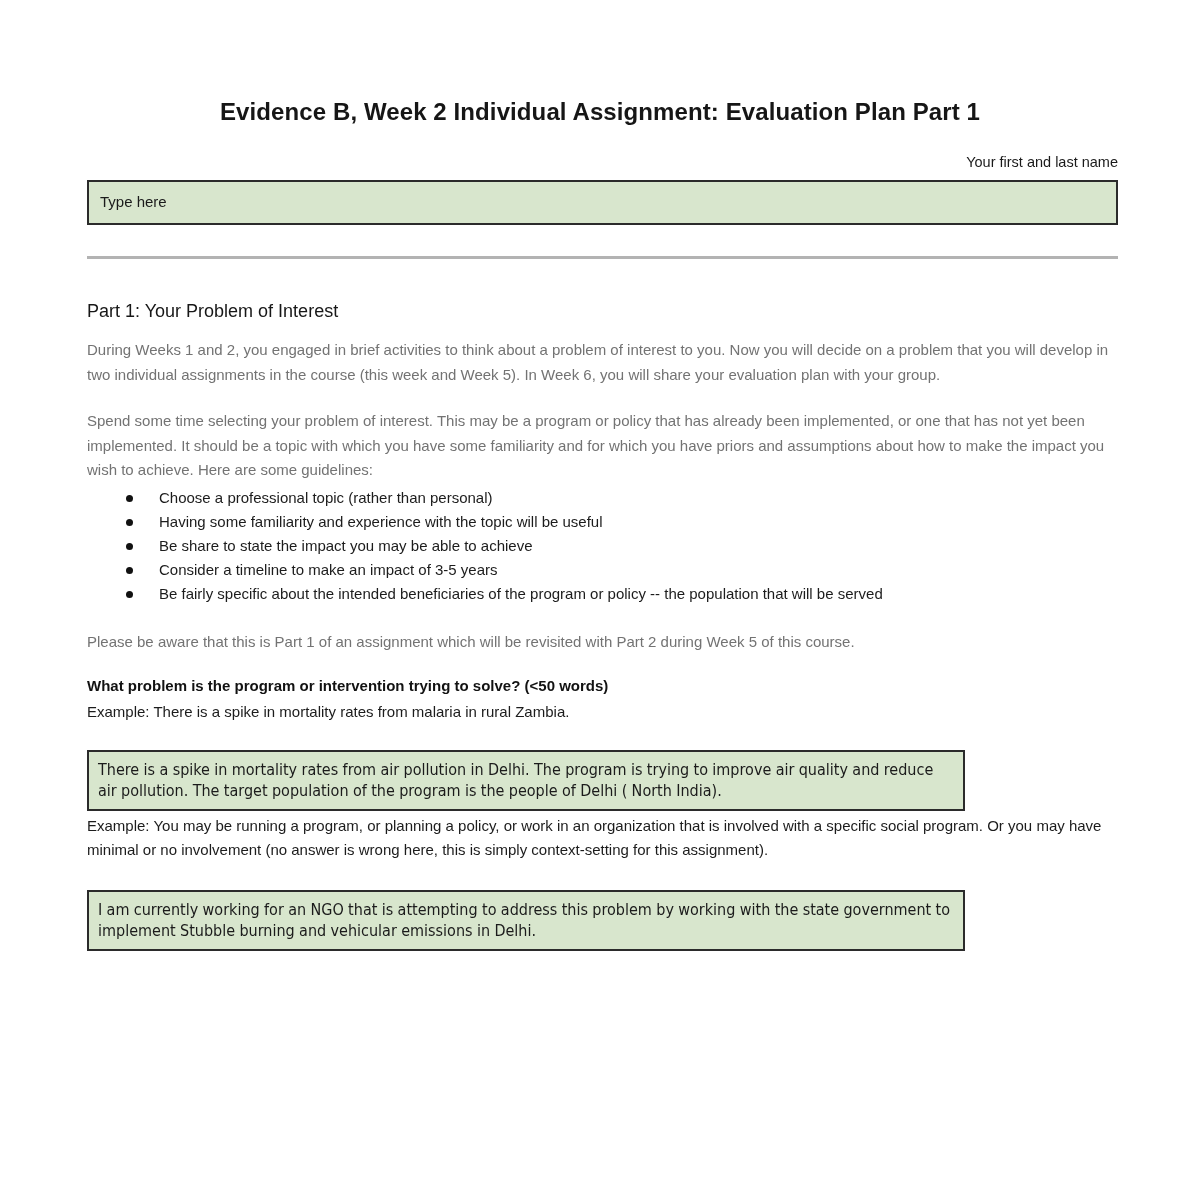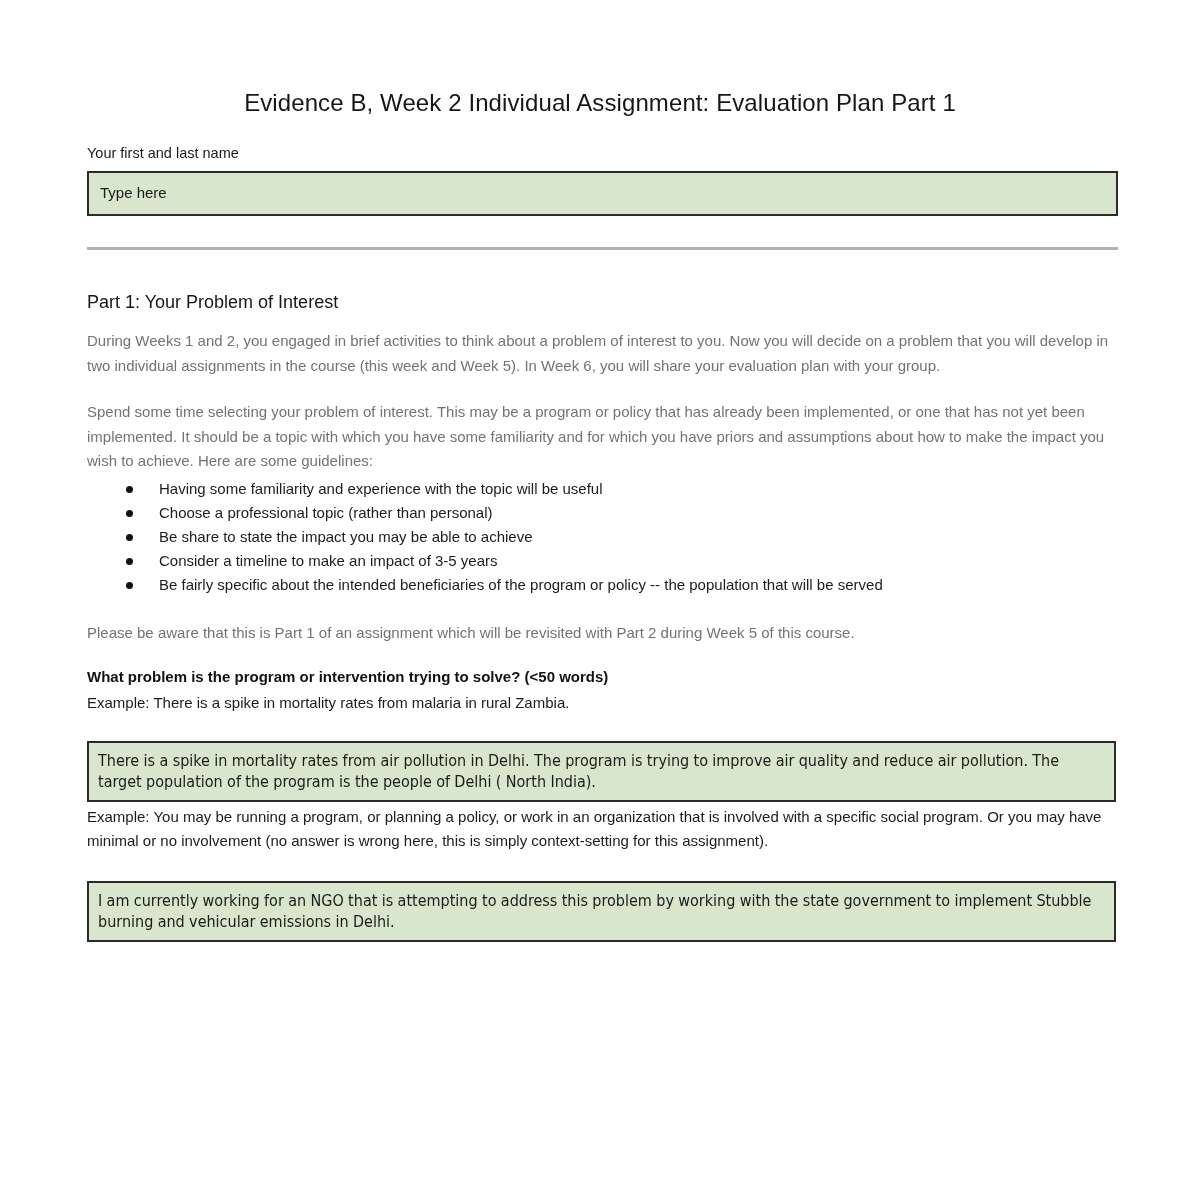--- a/index.html
+++ b/index.html
@@ -18,41 +18,42 @@
   .page {
     position: relative;
     width: 1200px;
     height: 1200px;
     box-sizing: border-box;
     padding: 0;
   }
 
   
   .doc-title {
-    margin: 0;
+    margin: 9px;
     padding-top: 88px;
     text-align: center;
     font-size: 24px;
-    font-weight: 400;
+    font-weight: 700;
     letter-spacing: 0.1px;
     color: #161616;
     line-height: 1.25;
   }
 
   
   .name-block {
     margin: 26px 0 0 0;
     padding: 0 82px 0 87px;
   }
   .field-label {
     font-size: 14.5px;
     font-weight: 400;
     color: #1a1a1a;
     line-height: 1.35;
     margin-bottom: 7px;
+    text-align: right;
   }
   .name-field {
     box-sizing: border-box;
     width: 1031px;
     height: 45px;
     background: #d8e6cd;
     border: 2px solid #2b2b2b;
     display: flex;
     align-items: center;
     padding: 0 11px;
@@ -141,21 +142,21 @@
     margin: 3px 0 0 0;
     font-size: 15px;
     line-height: 24.5px;
     color: #1c1c1c;
     max-width: 1032px;
   }
 
   
   .answer-box {
     box-sizing: border-box;
-    width: 1029px;
+    width: 878px;
     margin: 25px 0 0 0;
     background: #d8e6cd;
     border: 2px solid #2b2b2b;
     padding: 7px 9px 8px 9px;
   }
   .answer-box-text {
     font-size: 16px;
     line-height: 21px;
     color: #1b1b1b;
     font-family: "DejaVu Sans", sans-serif;
@@ -184,22 +185,22 @@
 
   <div class="section">
 
     <h2 class="section-heading">Part 1: Your Problem of Interest</h2>
 
     <p class="body-text">During Weeks 1 and 2, you engaged in brief activities to think about a problem of interest to you. Now you will decide on a problem that you will develop in two individual assignments in the course (this week and Week 5). In Week 6, you will share your evaluation plan with your group.</p>
 
     <p class="body-text tight">Spend some time selecting your problem of interest. This may be a program or policy that has already been implemented, or one that has not yet been implemented. It should be a topic with which you have some familiarity and for which you have priors and assumptions about how to make the impact you wish to achieve. Here are some guidelines:</p>
 
     <ul class="guideline-list">
+      <li>Choose a professional topic (rather than personal)</li>
       <li>Having some familiarity and experience with the topic will be useful</li>
-      <li>Choose a professional topic (rather than personal)</li>
       <li>Be share to state the impact you may be able to achieve</li>
       <li>Consider a timeline to make an impact of 3-5 years</li>
       <li>Be fairly specific about the intended beneficiaries of the program or policy -- the population that will be served</li>
     </ul>
 
     <p class="body-text after-list">Please be aware that this is Part 1 of an assignment which will be revisited with Part 2 during Week 5 of this course.</p>
 
     <p class="prompt-question">What problem is the program or intervention trying to solve? (&lt;50 words)</p>
     <p class="prompt-example">Example: There is a spike in mortality rates from malaria in rural Zambia.</p>
 

